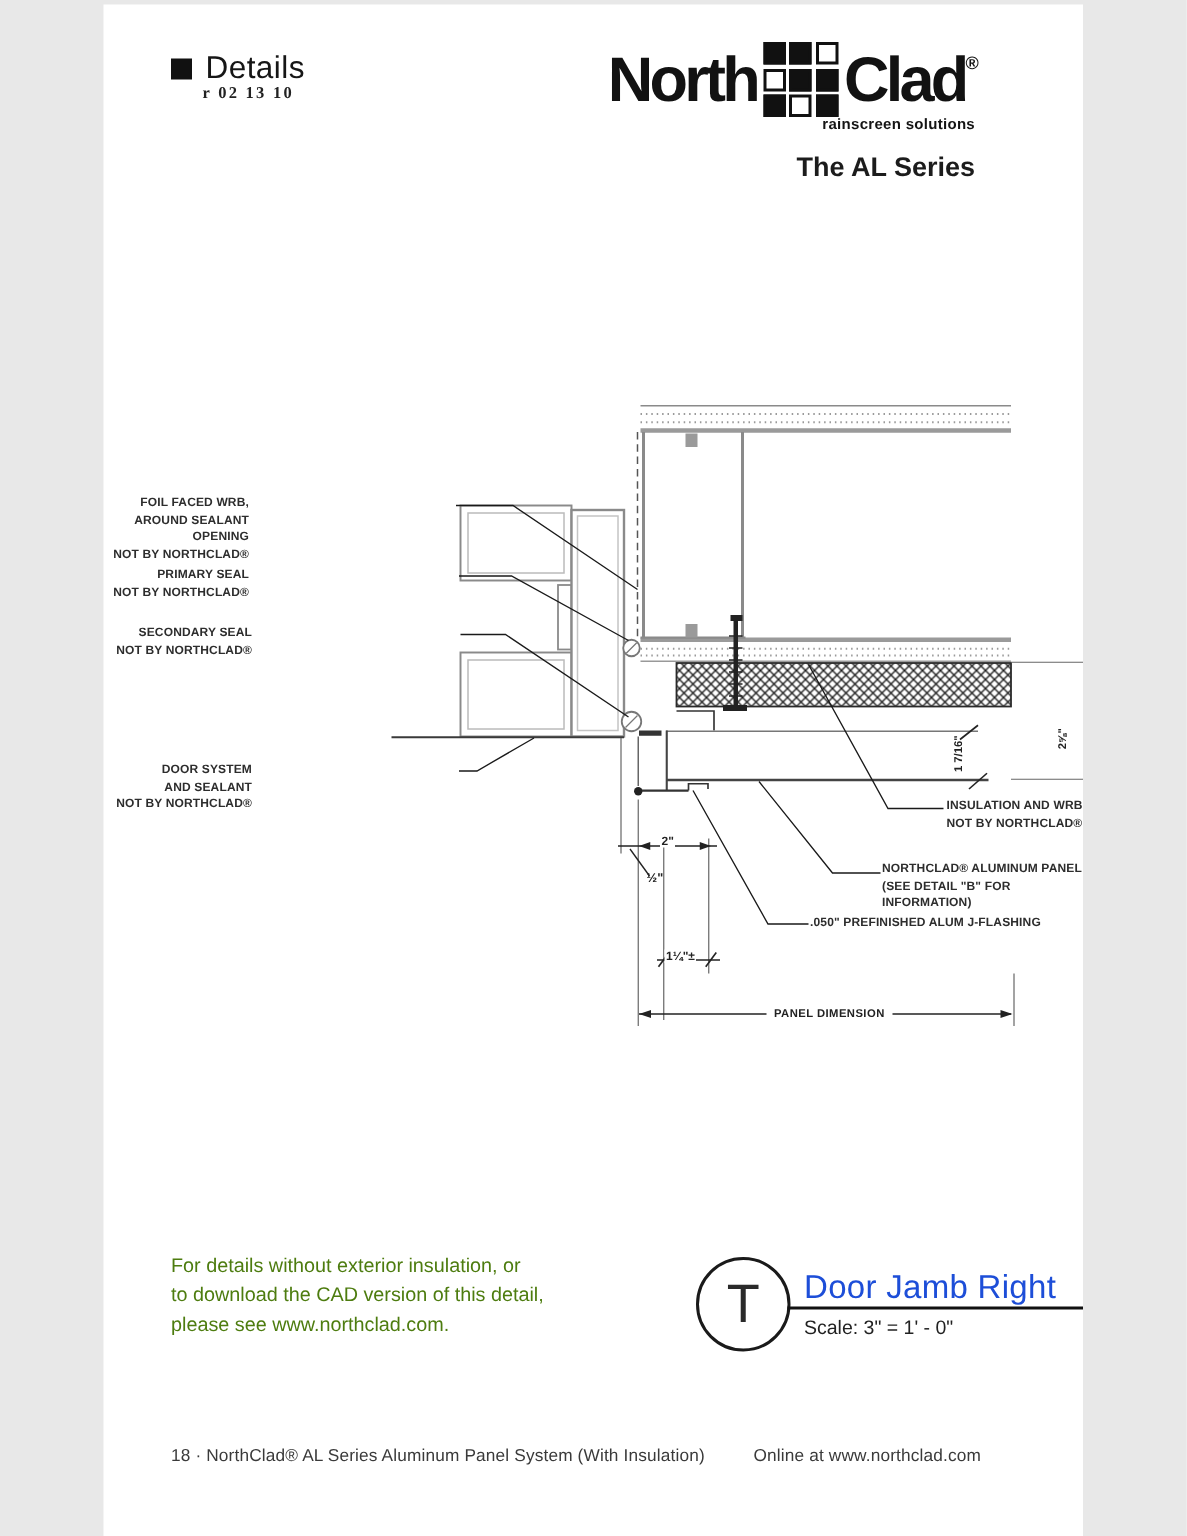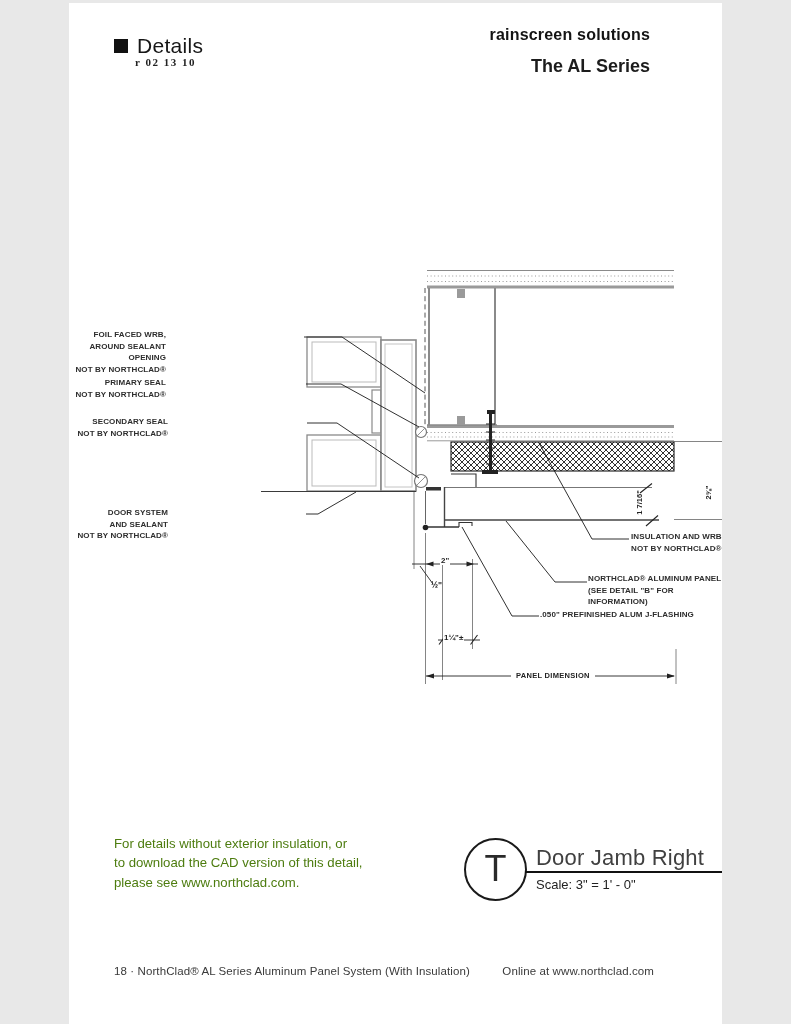--- a/index.html
+++ b/index.html
@@ -17,60 +17,75 @@
 
   
   .brand{top:24px;right:72px;text-align:right;}
   .logo-row{display:flex;justify-content:flex-end;align-items:center;}
   .logo-word{font-size:42px;font-weight:700;color:#121212;letter-spacing:-2.5px;line-height:52px;}
   .logo-grid{display:grid;grid-template-columns:repeat(3,15px);grid-template-rows:repeat(3,15px);
              gap:2.5px;margin:0 4px;}
   .logo-cell{box-sizing:border-box;border:2.3px solid #111;background:#fff;}
   .logo-cell.filled{background:#111;}
   .logo-reg{font-size:12px;font-weight:700;vertical-align:top;line-height:30px;}
-  .tagline{font-size:16px;font-weight:700;color:#141414;letter-spacing:.2px;margin-top:-1px;}
+  .tagline{font-size:10px;font-weight:700;color:#141414;letter-spacing:.2px;margin-top:-1px;}
   .series{margin-top:9px;font-size:18px;font-weight:600;color:#1c1c1c;line-height:27px;}
 
   
   .co{position:absolute;font-size:8px;font-weight:700;color:#2d2d2d;line-height:11.5px;
       white-space:pre-line;letter-spacing:.1px;}
   .co.r{text-align:right;}
   .dim{position:absolute;font-size:8px;font-weight:700;color:#222;background:#fff;
        padding:0 1px;white-space:pre-line;}
   .rot{transform:rotate(-90deg);background:transparent;text-align:center;line-height:9px;}
 
   
   .notes{left:45px;top:831px;font-size:13.2px;color:#4d7c0f;line-height:1.47;white-space:pre-line;}
   .copyright{left:45px;top:900px;font-size:13.2px;color:#2d2d2d;line-height:1.47;white-space:pre-line;}
 
   
   .tb-circle{left:395px;top:835px;width:63px;height:63px;border:2.6px solid #1a1a1a;
              border-radius:50%;box-sizing:border-box;display:flex;align-items:center;
              justify-content:center;background:#fff;}
   .tb-letter{font-size:36px;color:#2a2a2a;margin-top:-2px;}
-  .tb-title{left:467px;top:842px;font-size:22px;color:#404040;letter-spacing:.2px;}
+  .tb-title{left:467px;top:842px;font-size:22px;color:#1d4ed8;letter-spacing:.2px;}
   .tb-line{left:456px;top:868px;width:301px;height:2px;background:#111;}
   .tb-scale{left:467px;top:874px;font-size:13px;color:#222;}
 
   
   .foot-l{left:45px;top:962px;font-size:11.5px;color:#3a3a3a;letter-spacing:.1px;}
   .foot-r{right:68px;top:962px;font-size:11.5px;color:#3a3a3a;letter-spacing:.1px;}
 </style>
 </head>
 <body>
 
 <div class="page">
 
   <div class="abs details-row">
     <span class="details-sq"></span>
     <span class="details-txt">Details</span>
   </div>
   <div class="abs rev">r 02 13 10</div>
 
   <div class="abs brand">
+    <div class="logo-row">
+      <span class="logo-word">North</span>
+      <span class="logo-grid">
+        <span class="logo-cell filled"></span>
+        <span class="logo-cell filled"></span>
+        <span class="logo-cell"></span>
+        <span class="logo-cell"></span>
+        <span class="logo-cell filled"></span>
+        <span class="logo-cell filled"></span>
+        <span class="logo-cell filled"></span>
+        <span class="logo-cell"></span>
+        <span class="logo-cell filled"></span>
+      </span>
+      <span class="logo-word"><span>Clad</span><span class="logo-reg">®</span></span>
+    </div>
     <div class="tagline">rainscreen solutions</div>
     <div class="series">
       <div>The AL Series</div>
     </div>
   </div>
 
   <svg width="791" height="1024" viewBox="0 0 791 1024">
     <defs>
       <pattern id="xhatch" width="6" height="6" patternUnits="userSpaceOnUse">
         <path d="M0,6 L6,0 M0,0 L6,6" stroke="#1c1c1c" stroke-width="0.9"></path>

